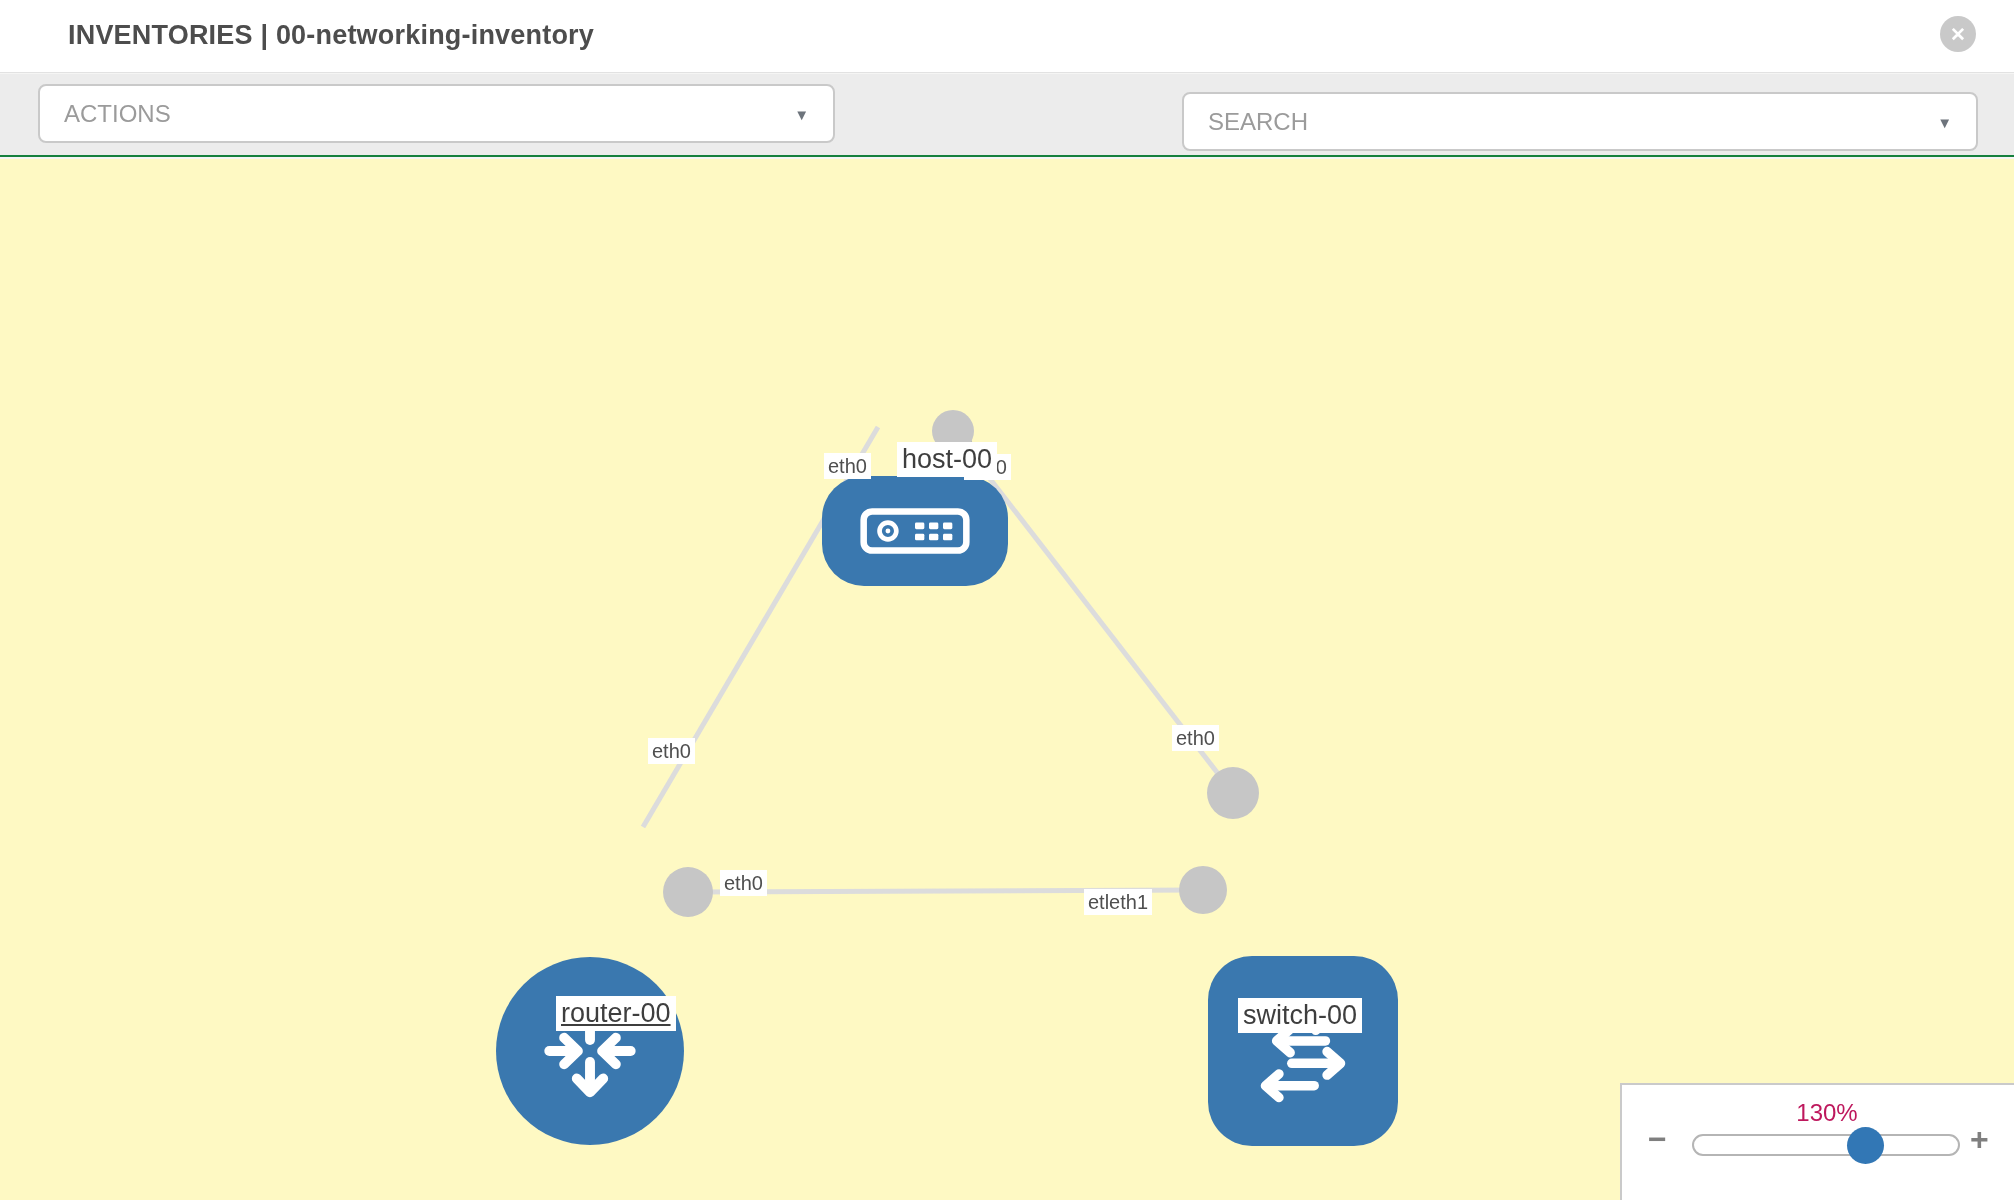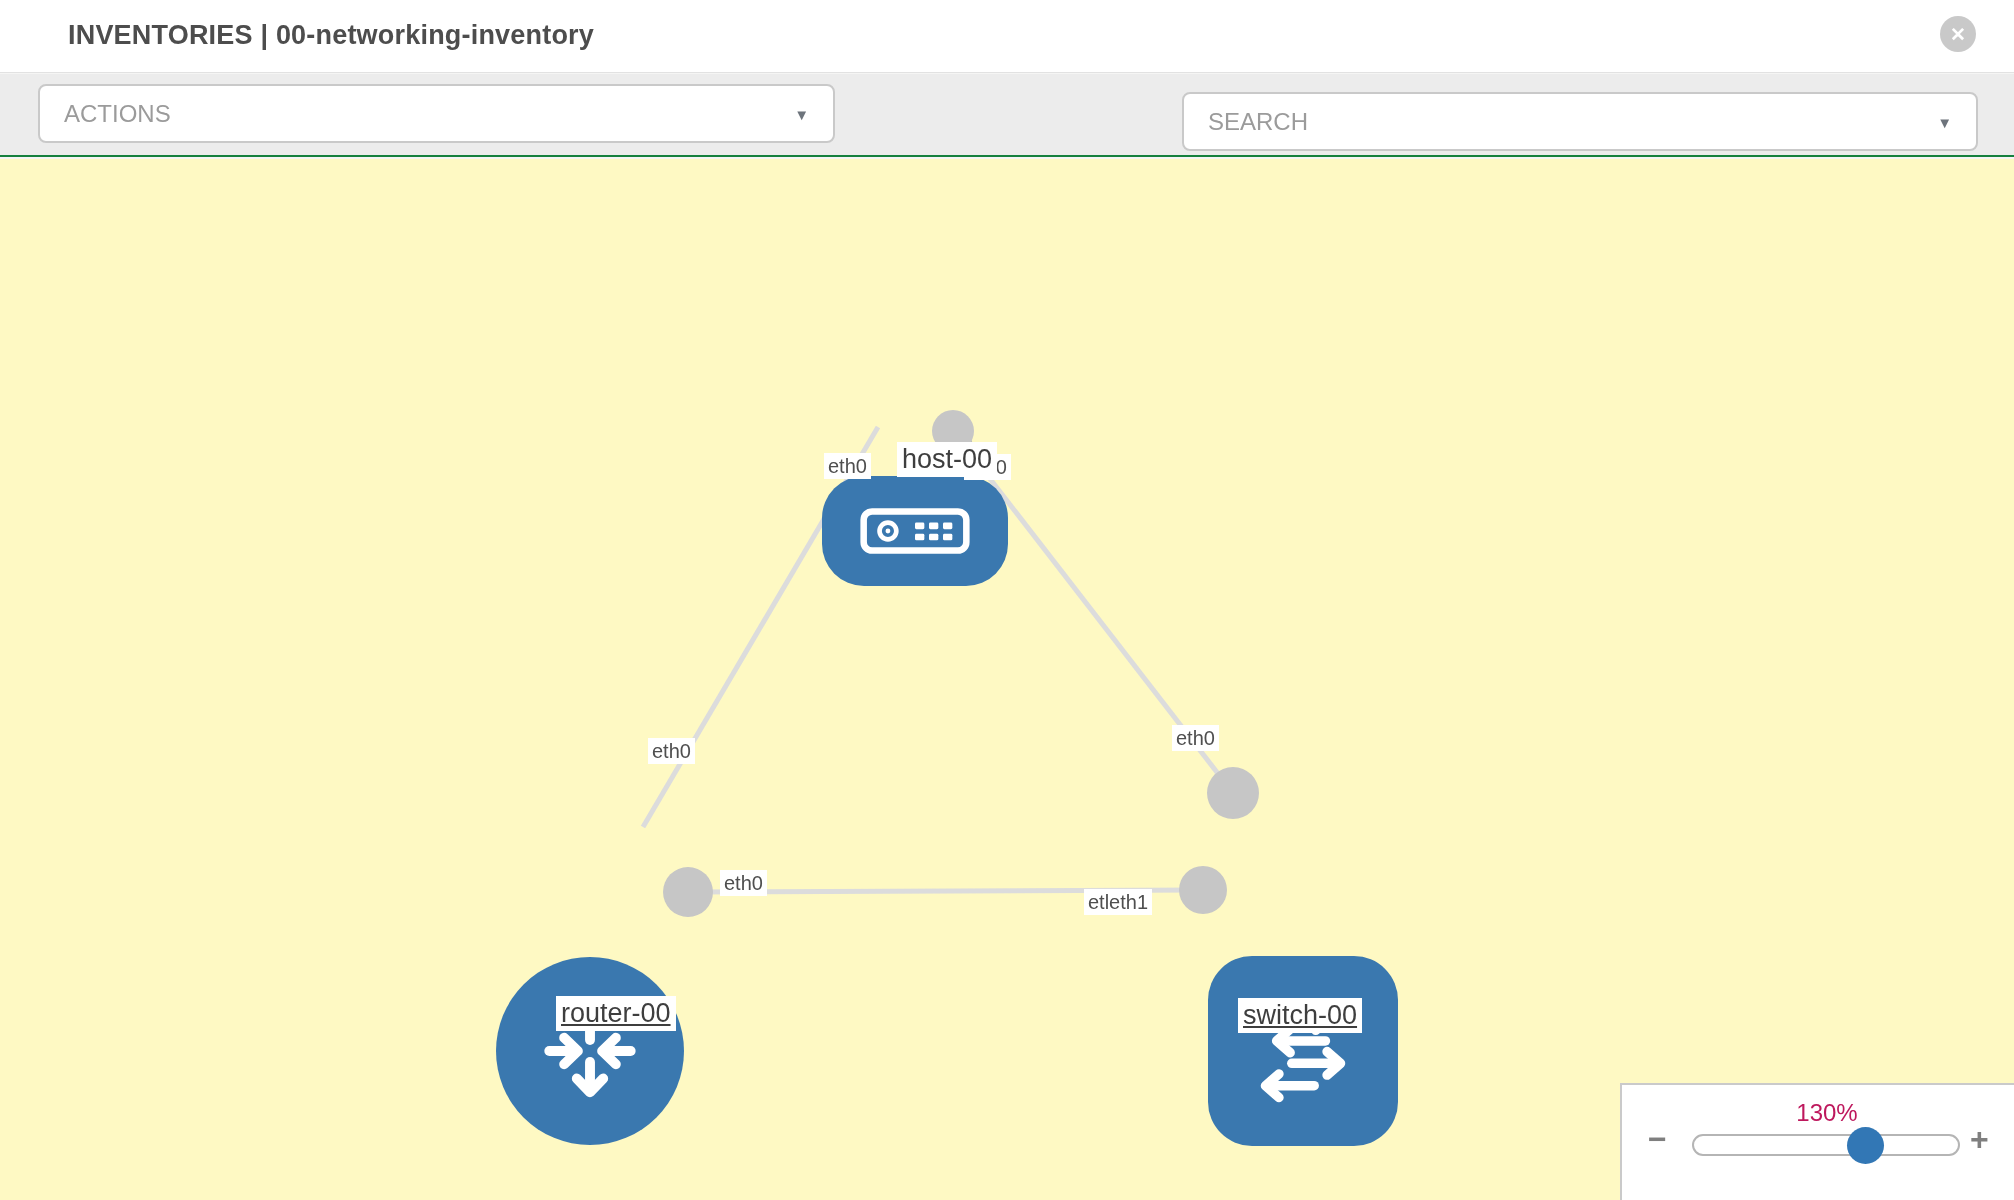--- a/index.html
+++ b/index.html
@@ -150,21 +150,21 @@
 
     <div class="iface-label" style="left:824px; top:294px;">eth0</div>
     <div class="iface-label" style="left:964px; top:295px;">eth0</div>
     <div class="iface-label" style="left:648px; top:579px;">eth0</div>
     <div class="iface-label" style="left:720px; top:711px;">eth0</div>
     <div class="iface-label" style="left:1084px; top:709px;margin-top:21px;">etleth1</div>
     <div class="iface-label" style="left:1172px; top:566px;">eth0</div>
 
     <div class="node-label" style="left:869px; top:283px;margin-left:28px;">host-00</div>
     <div class="node-label" style="left:556px; top:837px;text-decoration:underline;">router-00</div>
-    <div class="node-label" style="left:1238px; top:839px;text-decoration:underline;">switch-00</div>
+    <div class="node-label" style="left:1238px; top:839px;">switch-00</div>
   </div>
 
   <div class="zoom-panel">
     <div class="zoom-value">130%</div>
     <div class="zoom-minus"><span>−</span></div>
     <div class="zoom-track"></div>
     <div class="zoom-knob"></div>
     <div class="zoom-plus"><span>+</span></div>
   </div>
 

